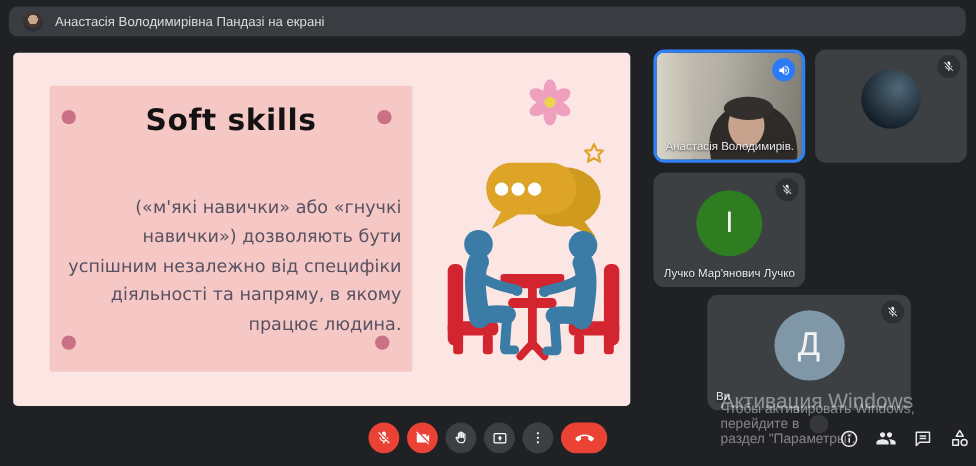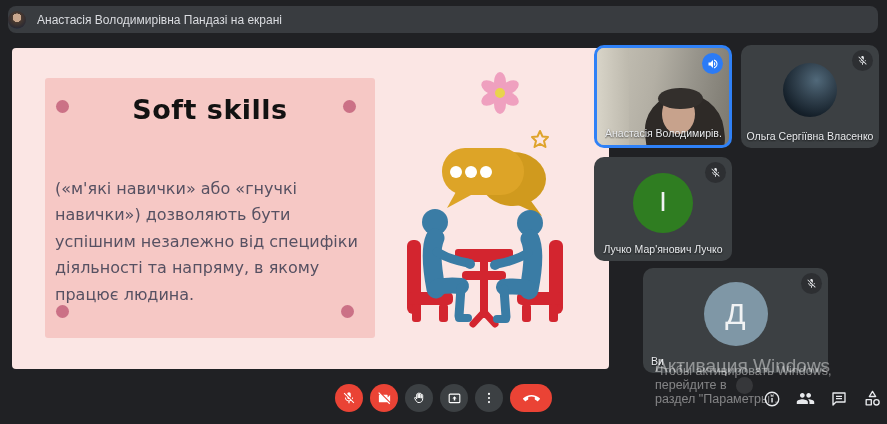--- a/index.html
+++ b/index.html
@@ -2,34 +2,34 @@
 <html><head>
 <meta charset="utf-8">
 <style>
   html,body{margin:0;padding:0;background:#202124;}
   #app{position:relative;width:887px;height:424px;background:#202124;overflow:hidden;
        font-family:"Liberation Sans",sans-serif;color:#e8eaed;}
   .abs{position:absolute;}
 
   
   .top-banner{left:8px;top:6px;width:870px;height:27px;background:#393c40;border-radius:8px;
-              display:flex;align-items:center;gap:11px;box-sizing:border-box;}
+              display:flex;align-items:center;gap:11px;padding-left:13px;box-sizing:border-box;}
   .banner-avatar{width:18px;height:18px;border-radius:50%;flex:0 0 auto;
      background:radial-gradient(circle at 50% 38%,#c9a78e 0%,#c9a78e 30%,#4a3a30 31%,#2b2a33 70%,#3d5a86 100%);}
   .banner-text{font-size:12px;color:#dadce0;white-space:nowrap;}
 
   
-  .slide{left:12px;top:48px;width:561px;height:321px;background:#fbe6e4;border-radius:4px;overflow:hidden;padding-left:36px;}
+  .slide{left:12px;top:48px;width:561px;height:321px;background:#fbe6e4;border-radius:4px;overflow:hidden;}
   .slide-box{position:absolute;left:33px;top:30px;width:330px;height:260px;background:#f6c8c5;border-radius:3px;}
   .dot{position:absolute;width:13px;height:13px;border-radius:50%;background:#cb7186;}
   .dot.tl{left:11px;top:22px;} .dot.tr{left:298px;top:22px;}
   .dot.bl{left:11px;top:227px;} .dot.br{left:296px;top:227px;}
   .slide-title{position:absolute;left:0;right:0;top:16px;text-align:center;
                font-family:"DejaVu Sans",sans-serif;font-weight:bold;font-size:27px;color:#121212;letter-spacing:.5px;}
-  .slide-body{position:absolute;left:10px;right:10px;top:98px;text-align:left;
+  .slide-body{position:absolute;left:10px;right:10px;top:98px;text-align:right;
               font-family:"DejaVu Sans",sans-serif;font-size:16px;line-height:1.65;color:#575162;}
   .illu{position:absolute;left:383px;top:7px;}
 
   
   .tile{border-radius:10px;background:#3c4043;overflow:hidden;}
   .tile-label{position:absolute;bottom:6px;font-size:10.5px;color:#e8eaed;
               text-shadow:0 1px 2px rgba(0,0,0,.7);white-space:nowrap;overflow:hidden;}
   .label-left{left:8px;max-width:calc(100% - 16px);}
   .label-center{left:4px;right:4px;text-align:center;}
   .badge{position:absolute;top:5px;right:6px;width:21px;height:21px;border-radius:50%;
@@ -176,21 +176,20 @@
     <div class="tile-label label-left">Анастасія Володимирів...</div>
   </div>
 
   <div class="abs tile t2">
     <div class="badge badge-mic">
       <svg width="11" height="11" viewBox="0 0 24 24">
           <path fill="#e8eaed" d="M19 11h-1.7c0 .74-.16 1.43-.43 2.05l1.23 1.23c.56-.98.9-2.09.9-3.28zm-4.02.17c0-.06.02-.11.02-.17V5c0-1.66-1.34-3-3-3S9 3.34 9 5v.18l5.98 5.99zM4.27 3L3 4.27l6.01 6.01V11c0 1.66 1.33 3 2.99 3 .22 0 .44-.03.65-.08l1.66 1.66c-.71.33-1.5.52-2.31.52-2.76 0-5.3-2.1-5.3-5.1H5c0 3.41 2.72 6.23 6 6.72V21h2v-3.28c.91-.13 1.77-.45 2.54-.9L19.73 21 21 19.73 4.27 3z"></path>
         </svg>
     </div>
     <div class="avatar av-night"></div>
-    <div class="tile-label label-center">Ольга Сергіївна Власенко</div>
   </div>
 
   <div class="abs tile t3">
     <div class="badge badge-mic">
       <svg width="11" height="11" viewBox="0 0 24 24">
           <path fill="#e8eaed" d="M19 11h-1.7c0 .74-.16 1.43-.43 2.05l1.23 1.23c.56-.98.9-2.09.9-3.28zm-4.02.17c0-.06.02-.11.02-.17V5c0-1.66-1.34-3-3-3S9 3.34 9 5v.18l5.98 5.99zM4.27 3L3 4.27l6.01 6.01V11c0 1.66 1.33 3 2.99 3 .22 0 .44-.03.65-.08l1.66 1.66c-.71.33-1.5.52-2.31.52-2.76 0-5.3-2.1-5.3-5.1H5c0 3.41 2.72 6.23 6 6.72V21h2v-3.28c.91-.13 1.77-.45 2.54-.9L19.73 21 21 19.73 4.27 3z"></path>
         </svg>
     </div>
     <div class="avatar av-green">І</div>
     <div class="tile-label label-center">Лучко Мар'янович Лучко</div>

